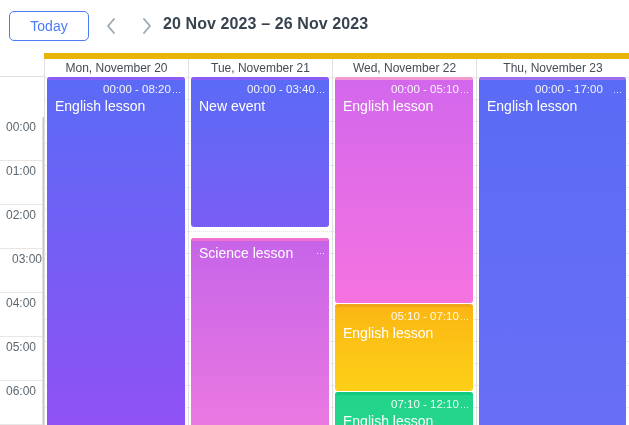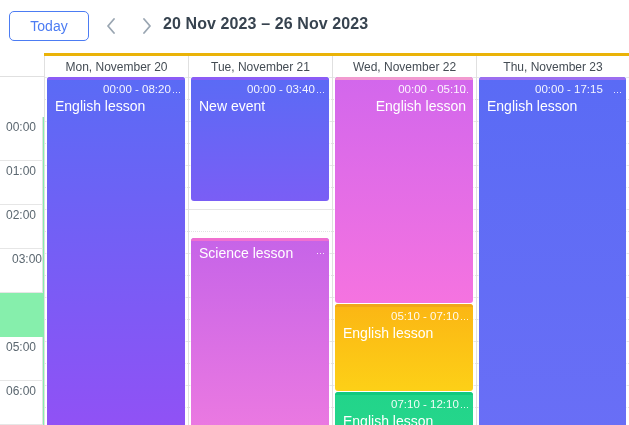--- a/index.html
+++ b/index.html
@@ -25,21 +25,21 @@
   }
   .nav-btn svg{display:block;}
   .range-title{
     position:absolute;left:163px;top:15px;
     font-size:16px;font-weight:bold;color:#37434f;white-space:nowrap;letter-spacing:0.1px;
   }
 
   
   .head-row{
     position:absolute;left:44px;top:53px;width:585px;height:25px;
-    display:flex;border-top:3px solid #eab308;border-bottom:1px solid #e0e0e0;
+    display:flex;border-top:6px solid #eab308;border-bottom:1px solid #e0e0e0;
     box-sizing:border-box;background:#fff;
   }
   .head-corner{position:absolute;left:0;top:53px;width:44px;height:24px;
     border-bottom:1px solid #e0e0e0;box-sizing:border-box;background:#fff;}
   .day-head{
     flex:0 0 144px;width:144px;height:100%;box-sizing:border-box;
     border-left:1px solid #e0e0e0;
     display:flex;align-items:center;justify-content:center;
     font-size:12px;color:#444c54;white-space:nowrap;
   }
@@ -115,20 +115,21 @@
       <div class="day-head">Wed, November 22</div>
       <div class="day-head last">Thu, November 23</div>
     </div>
 
   <div class="body-wrap">
     <div class="gutter" id="gutter">
         <div class="hour-label" style="top: 0px;">00:00</div>
         <div class="hour-label" style="top: 44px;">01:00</div>
         <div class="hour-label" style="top: 88px;">02:00</div>
         <div class="hour-label" style="top: 132px; text-align: right;">03:00</div>
+        <div class="hour-label" style="top: 176px;">04:00</div>
         <div class="hour-label" style="top: 220px;">05:00</div>
         <div class="hour-label" style="top: 264px;">06:00</div>
         <div class="hour-label" style="top: 308px;">07:00</div>
       </div>
     <div class="cols" id="cols">
         <div class="daycol" style="left: 0px;">
           <div class="hline" style="top: 0px;"></div>
           <div class="hline half" style="top: 22px;"></div>
           <div class="hline" style="top: 44px;"></div>
           <div class="hline half" style="top: 66px;"></div>
@@ -161,21 +162,21 @@
           <div class="hline" style="top: 132px;"></div>
           <div class="hline half" style="top: 154px;"></div>
           <div class="hline" style="top: 176px;"></div>
           <div class="hline half" style="top: 198px;"></div>
           <div class="hline" style="top: 220px;"></div>
           <div class="hline half" style="top: 242px;"></div>
           <div class="hline" style="top: 264px;"></div>
           <div class="hline half" style="top: 286px;"></div>
           <div class="hline" style="top: 308px;"></div>
           <div class="hline half" style="top: 330px;"></div>
-          <div class="event" style="left: 2px; right: 3px; top: 0px; height: 124px; background: linear-gradient(rgb(90, 107, 245) 0%, rgb(122, 94, 245) 100%);">
+          <div class="event" style="left: 2px; right: 3px; top: 0px; height: 150px; background: linear-gradient(rgb(90, 107, 245) 0%, rgb(122, 94, 245) 100%);">
             <div class="ev-accent" style="background: rgb(139, 92, 246);"></div>
             <div class="ev-time">00:00 - 03:40</div>
             <div class="ev-title">New event</div>
             <div class="ev-handle"></div>
           </div>
           <div class="event" style="left: 2px; right: 3px; top: 161.333px; height: 219px; background: linear-gradient(rgb(198, 100, 232) 0%, rgb(240, 124, 224) 100%);">
             <div class="ev-accent" style="background: rgb(240, 111, 208);"></div>
             <div class="ev-title">Science lesson</div>
             <div class="ev-handle"></div>
           </div>
@@ -190,21 +191,21 @@
           <div class="hline" style="top: 132px;"></div>
           <div class="hline half" style="top: 154px;"></div>
           <div class="hline" style="top: 176px;"></div>
           <div class="hline half" style="top: 198px;"></div>
           <div class="hline" style="top: 220px;"></div>
           <div class="hline half" style="top: 242px;"></div>
           <div class="hline" style="top: 264px;"></div>
           <div class="hline half" style="top: 286px;"></div>
           <div class="hline" style="top: 308px;"></div>
           <div class="hline half" style="top: 330px;"></div>
-          <div class="event" style="left: 2px; right: 3px; top: 0px; height: 226.333px; background: linear-gradient(rgb(210, 103, 236) 0%, rgb(245, 115, 224) 100%); text-align: right;">
+          <div class="event" style="left: 2px; right: 3px; top: 0px; height: 226.333px; background: linear-gradient(rgb(210, 103, 236) 0%, rgb(245, 115, 224) 100%);">
             <div class="ev-accent" style="background: rgb(242, 154, 208);"></div>
             <div class="ev-time">00:00 - 05:10</div>
             <div class="ev-title">English lesson</div>
             <div class="ev-handle"></div>
           </div>
           <div class="event" style="left: 2px; right: 3px; top: 227.333px; height: 87px; background: linear-gradient(rgb(251, 182, 20) 0%, rgb(253, 208, 23) 100%);">
             <div class="ev-accent" style="background: rgb(240, 168, 26);"></div>
             <div class="ev-time">05:10 - 07:10</div>
             <div class="ev-title">English lesson</div>
             <div class="ev-handle"></div>
@@ -228,21 +229,21 @@
           <div class="hline" style="top: 176px;"></div>
           <div class="hline half" style="top: 198px;"></div>
           <div class="hline" style="top: 220px;"></div>
           <div class="hline half" style="top: 242px;"></div>
           <div class="hline" style="top: 264px;"></div>
           <div class="hline half" style="top: 286px;"></div>
           <div class="hline" style="top: 308px;"></div>
           <div class="hline half" style="top: 330px;"></div>
           <div class="event" style="left: 2px; right: 3px; top: 0px; height: 747px; background: linear-gradient(rgb(90, 107, 245) 0%, rgb(122, 114, 247) 100%);">
             <div class="ev-accent" style="background: rgb(155, 110, 240);"></div>
-            <div class="ev-time">00:00 - 17:15</div>
+            <div class="ev-time">00:00 - 17:00</div>
             <div class="ev-title">English lesson</div>
             <div class="ev-handle"></div>
           </div>
         </div>
       </div>
   </div>
 
 </div>
 
 </body></html>

